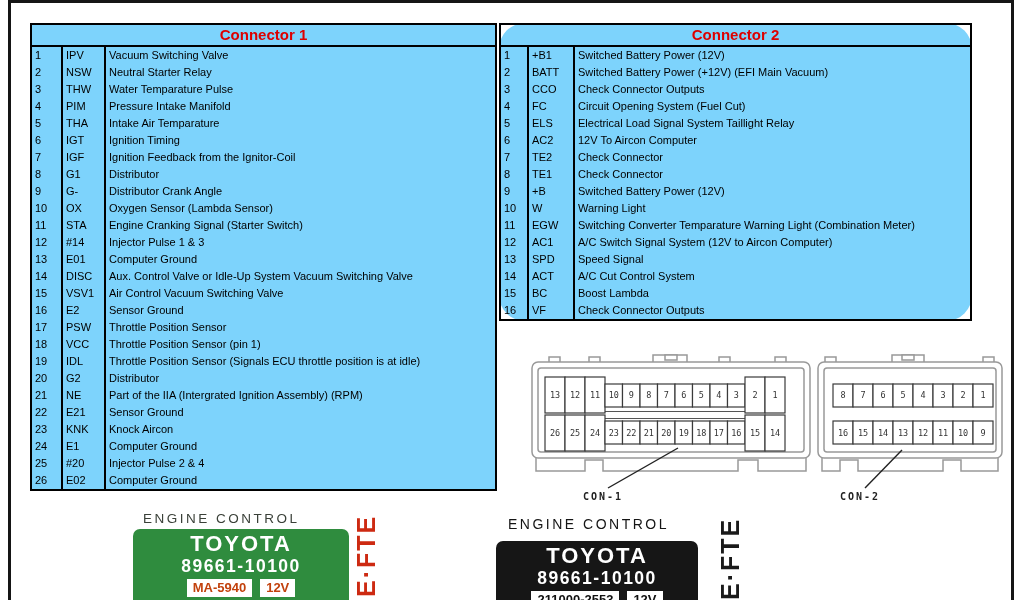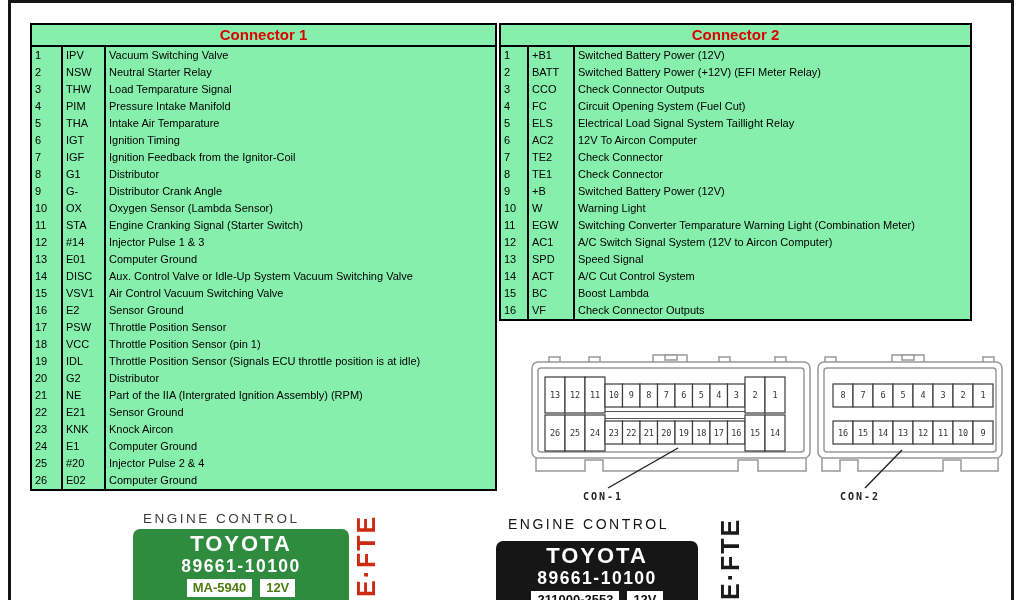--- a/index.html
+++ b/index.html
@@ -9,24 +9,24 @@
   }
   
   .page-frame{
     position:absolute;left:8px;top:0;width:1000px;height:600px;
     border-left:3px solid #151515;border-right:3px solid #151515;border-top:3px solid #151515;
     pointer-events:none;
   }
   
   table.pin-table{
     position:absolute;border-collapse:collapse;table-layout:fixed;
-    border:2px solid #000;background:#86efac;
+    border:2px solid #000;background:#7dd3fc;
   }
   #table-con1{left:30px;top:23px;width:467px;}
-  #table-con2{left:499px;top:23px;width:473px;}
+  #table-con2{left:499px;top:23px;width:473px;border-radius:26px;}
   table.pin-table th.tbl-title{
     border:2px solid #000;height:20px;line-height:20px;
     font-size:15px;font-weight:bold;text-align:center;
     color:var(--hdr-red,#d40000);padding:0;
   }
   table.pin-table td{
     font-size:11px;height:17px;line-height:17px;padding:0 2px 0 3px;
     white-space:nowrap;overflow:hidden;vertical-align:middle;
   }
   table.pin-table td.col-num,table.pin-table td.col-code{border-right:2px solid #000;}
@@ -45,21 +45,21 @@
   #label-right .ecu-heading{left:20px;top:8px;font-size:14px;color:#151515;}
   .ecu-box{
     position:absolute;text-align:center;color:#fff;border-radius:7px;
   }
   #label-left .ecu-box{left:0;top:24px;width:216px;height:110px;background:var(--label-green,#2f8c3e);}
   #label-right .ecu-box{left:8px;top:33px;width:202px;height:80px;background:var(--label-black,#161616);}
   .ecu-brand{font-size:22px;font-weight:bold;letter-spacing:2px;padding-top:3px;line-height:24px;}
   .ecu-part{font-size:17.5px;font-weight:bold;letter-spacing:1.5px;line-height:20px;}
   .ecu-subrow{display:flex;justify-content:center;gap:8px;margin-top:3px;}
   .ecu-subbox{
-    background:#fff;color:#4d7c0f;font-weight:bold;font-size:13px;
+    background:#fff;color:#c2410c;font-weight:bold;font-size:13px;
     line-height:18px;padding:0 6px;white-space:nowrap;
   }
   #label-right .ecu-subbox{color:#111;}
   .efte{position:absolute;top:0;}
   #label-left .efte{left:219px;height:92px;width:40px;}
   #label-right .efte{left:228px;height:92px;width:40px;}
   .vert-text{
     display:block;height:92px;writing-mode:vertical-rl;transform:rotate(180deg);
     font-size:25px;font-weight:bold;letter-spacing:2px;white-space:nowrap;
   }
@@ -89,21 +89,21 @@
         <td class="col-desc">Vacuum Switching Valve</td>
       </tr>
       <tr>
         <td class="col-num">2</td>
         <td class="col-code">NSW</td>
         <td class="col-desc">Neutral Starter Relay</td>
       </tr>
       <tr>
         <td class="col-num">3</td>
         <td class="col-code">THW</td>
-        <td class="col-desc">Load Temparature Signal</td>
+        <td class="col-desc">Water Temparature Pulse</td>
       </tr>
       <tr>
         <td class="col-num">4</td>
         <td class="col-code">PIM</td>
         <td class="col-desc">Pressure Intake Manifold</td>
       </tr>
       <tr>
         <td class="col-num">5</td>
         <td class="col-code">THA</td>
         <td class="col-desc">Intake Air Temparature</td>
@@ -229,21 +229,21 @@
   </thead>
   <tbody id="con2-body">
       <tr>
         <td class="col-num">1</td>
         <td class="col-code">+B1</td>
         <td class="col-desc">Switched Battery Power (12V)</td>
       </tr>
       <tr>
         <td class="col-num">2</td>
         <td class="col-code">BATT</td>
-        <td class="col-desc">Switched Battery Power (+12V) (EFI Meter Relay)</td>
+        <td class="col-desc">Switched Battery Power (+12V) (EFI Main Vacuum)</td>
       </tr>
       <tr>
         <td class="col-num">3</td>
         <td class="col-code">CCO</td>
         <td class="col-desc">Check Connector Outputs</td>
       </tr>
       <tr>
         <td class="col-num">4</td>
         <td class="col-code">FC</td>
         <td class="col-desc">Circuit Opening System (Fuel Cut)</td>

